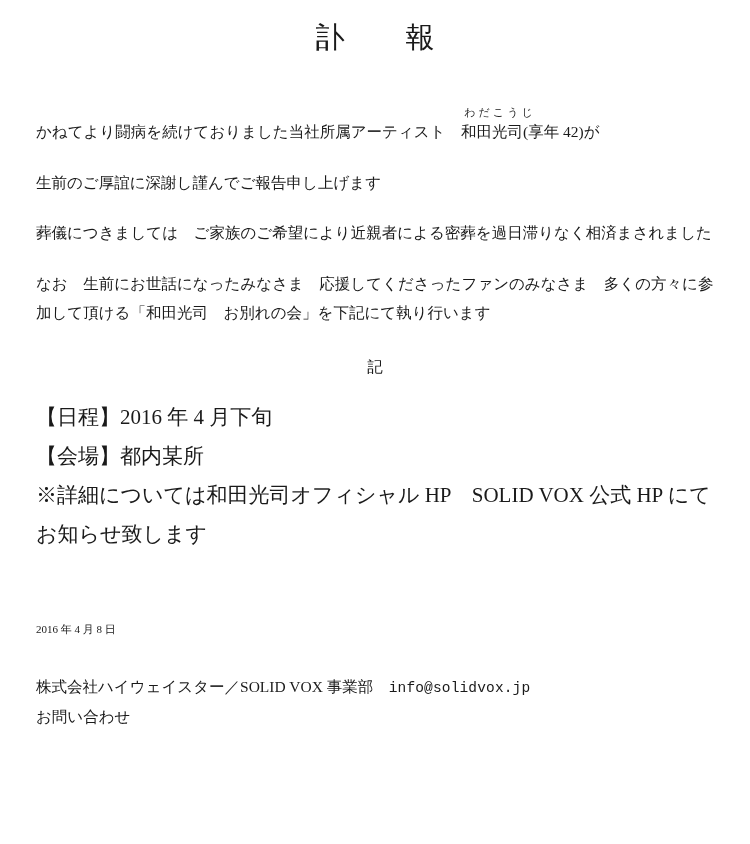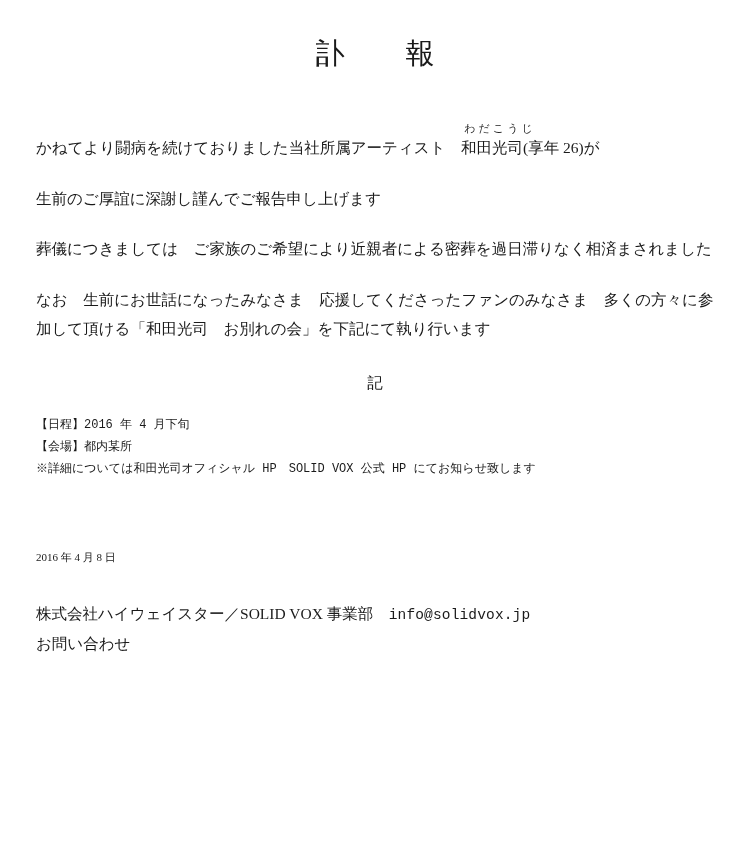--- a/index.html
+++ b/index.html
@@ -21,21 +21,21 @@
     box-sizing: border-box;
     padding: 0;
     position: relative;
   }
   .doc-title {
     text-align: center;
     font-size: 29px;
     letter-spacing: 0.55em;
     padding-top: 18px;
     font-weight: normal;
-    margin: 16px;
+    margin: 0;
     text-indent: 0.55em;
   }
   .body-area {
     padding: 0 36px 0 36px;
     margin-top: 60px;
     font-size: 15.5px;
     line-height: 1.85;
   }
   .para {
     margin: 0 0 22px 0;
@@ -59,23 +59,22 @@
     line-height: 1;
     text-indent: 0.28em;
   }
   .center-mark {
     text-align: center;
     margin: 26px 0 16px 0;
     font-size: 15.5px;
   }
   .list-block {
     margin: 0 0 30px 0;
-    font-size: 12px;
+    font-size: 21px;
     line-height: 1.85;
-    font-family: Liberation Mono, monospace;
   }
   .list-block div {
     margin: 0;
   }
   .links-block {
     margin: 0 0 26px 0;
     font-size: 15.5px;
     line-height: 1.85;
   }
   .mono {
@@ -96,21 +95,21 @@
 </head>
 <body>
 
 <div class="page">
 
   <h1 class="doc-title">訃　報</h1>
 
   <div class="body-area">
 
     <div class="para">
-      <span>かねてより闘病を続けておりました当社所属アーティスト　</span><span class="ruby-wrap"><span class="ruby-text">わだこうじ</span><span>和田光司</span></span><span>(享年 26)が</span><br>
+      <span>かねてより闘病を続けておりました当社所属アーティスト　</span><span class="ruby-wrap"><span class="ruby-text">わだこうじ</span><span>和田光司</span></span><span>(享年 42)が</span><br>
     </div>
 
     <div class="para">生前のご厚誼に深謝し謹んでご報告申し上げます</div>
 
     <div class="para">葬儀につきましては　ご家族のご希望により近親者による密葬を過日滞りなく相済まされました</div>
 
     <div class="para tight">なお　生前にお世話になったみなさま　応援してくださったファンのみなさま　多くの方々に参加して頂ける「和田光司　お別れの会」を下記にて執り行います</div>
 
     <div class="center-mark">記</div>
 

